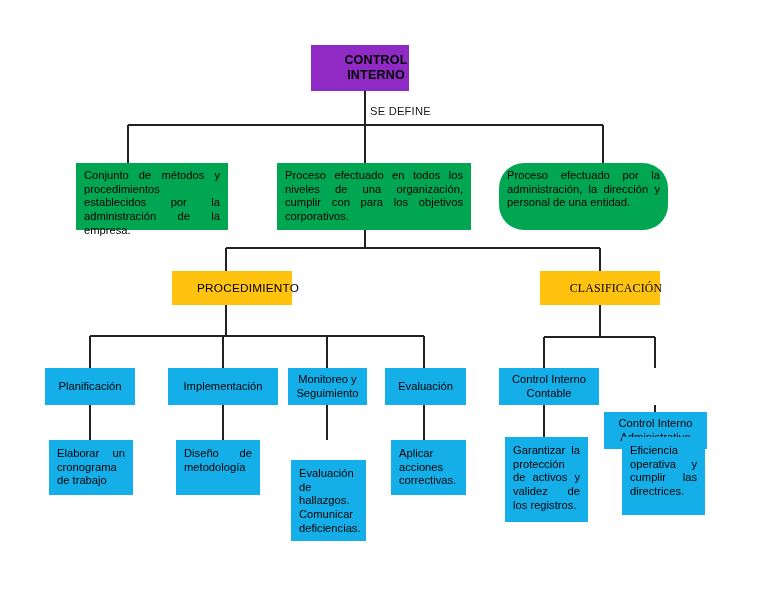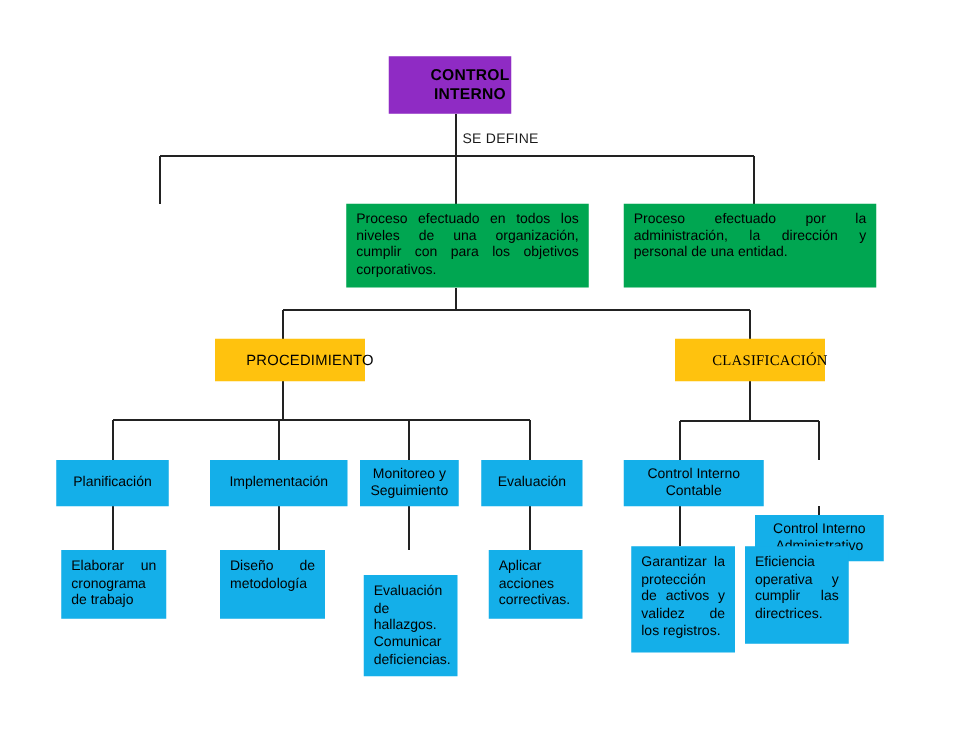--- a/index.html
+++ b/index.html
@@ -142,26 +142,29 @@
     </g>
   </svg>
 
   <div class="edge-label" style="left:370px; top:105px;">SE DEFINE</div>
 
   <div class="node root" style="left:311px; top:45px; width:98px; height:46px;">
     <span class="node-text">CONTROL
 INTERNO</span>
   </div>
 
+  <div class="node green" style="left:76px; top:163px; width:152px; height:67px;">
+    <span class="node-text">Conjunto de métodos y procedimientos establecidos por la administración de la empresa.</span>
+  </div>
 
   <div class="node green" style="left:277px; top:163px; width:194px; height:67px;">
     <span class="node-text">Proceso efectuado en todos los niveles de una organización, cumplir con para los objetivos corporativos.</span>
   </div>
 
-  <div class="node green" style="left:499px; top:163px; width:202px; height:67px;">
+  <div class="node green" style="left:499px; top:163px; width:169px; height:67px;border-radius:25px;">
     <span class="node-text">Proceso efectuado por la administración, la dirección y personal de una entidad.</span>
   </div>
 
   <div class="node yellow" style="left:172px; top:271px; width:120px; height:34px;">
     <span class="node-text">PROCEDIMIENTO</span>
   </div>
 
   <div class="node yellow" style="left:540px; top:271px; width:120px; height:34px;font-family:Liberation Serif, serif;">
     <span class="node-text">CLASIFICACIÓN</span>
   </div>
@@ -175,21 +178,21 @@
   </div>
 
   <div class="node blue" style="left:288px; top:368px; width:79px; height:37px;">
     <span class="node-text">Monitoreo y Seguimiento</span>
   </div>
 
   <div class="node blue" style="left:385px; top:368px; width:81px; height:37px;">
     <span class="node-text">Evaluación</span>
   </div>
 
-  <div class="node blue" style="left:499px; top:368px; width:112px; height:37px;">
+  <div class="node blue" style="left:499px; top:368px; width:100px; height:37px;">
     <span class="node-text">Control Interno Contable</span>
   </div>
 
   <div class="node blue" style="left:604px; top:368px; width:103px; height:37px;margin-top:44px;">
     <span class="node-text">Control Interno Administrativo</span>
   </div>
 
   <div class="node blue detail" style="left:49px; top:440px; width:84px; height:55px;">
     <span class="node-text">Elaborar un cronograma de trabajo</span>
   </div>
@@ -203,17 +206,17 @@
   </div>
 
   <div class="node blue detail" style="left:391px; top:440px; width:75px; height:55px;">
     <span class="node-text">Aplicar acciones correctivas.</span>
   </div>
 
   <div class="node blue detail" style="left:505px; top:437px; width:83px; height:85px;">
     <span class="node-text">Garantizar la protección de activos y validez de los registros.</span>
   </div>
 
-  <div class="node blue detail" style="left:596px; top:437px; width:83px; height:78px;">
+  <div class="node blue detail" style="left:622px; top:437px; width:83px; height:78px;">
     <span class="node-text">Eficiencia operativa y cumplir las directrices.</span>
   </div>
 
 </div>
 
 </body></html>

